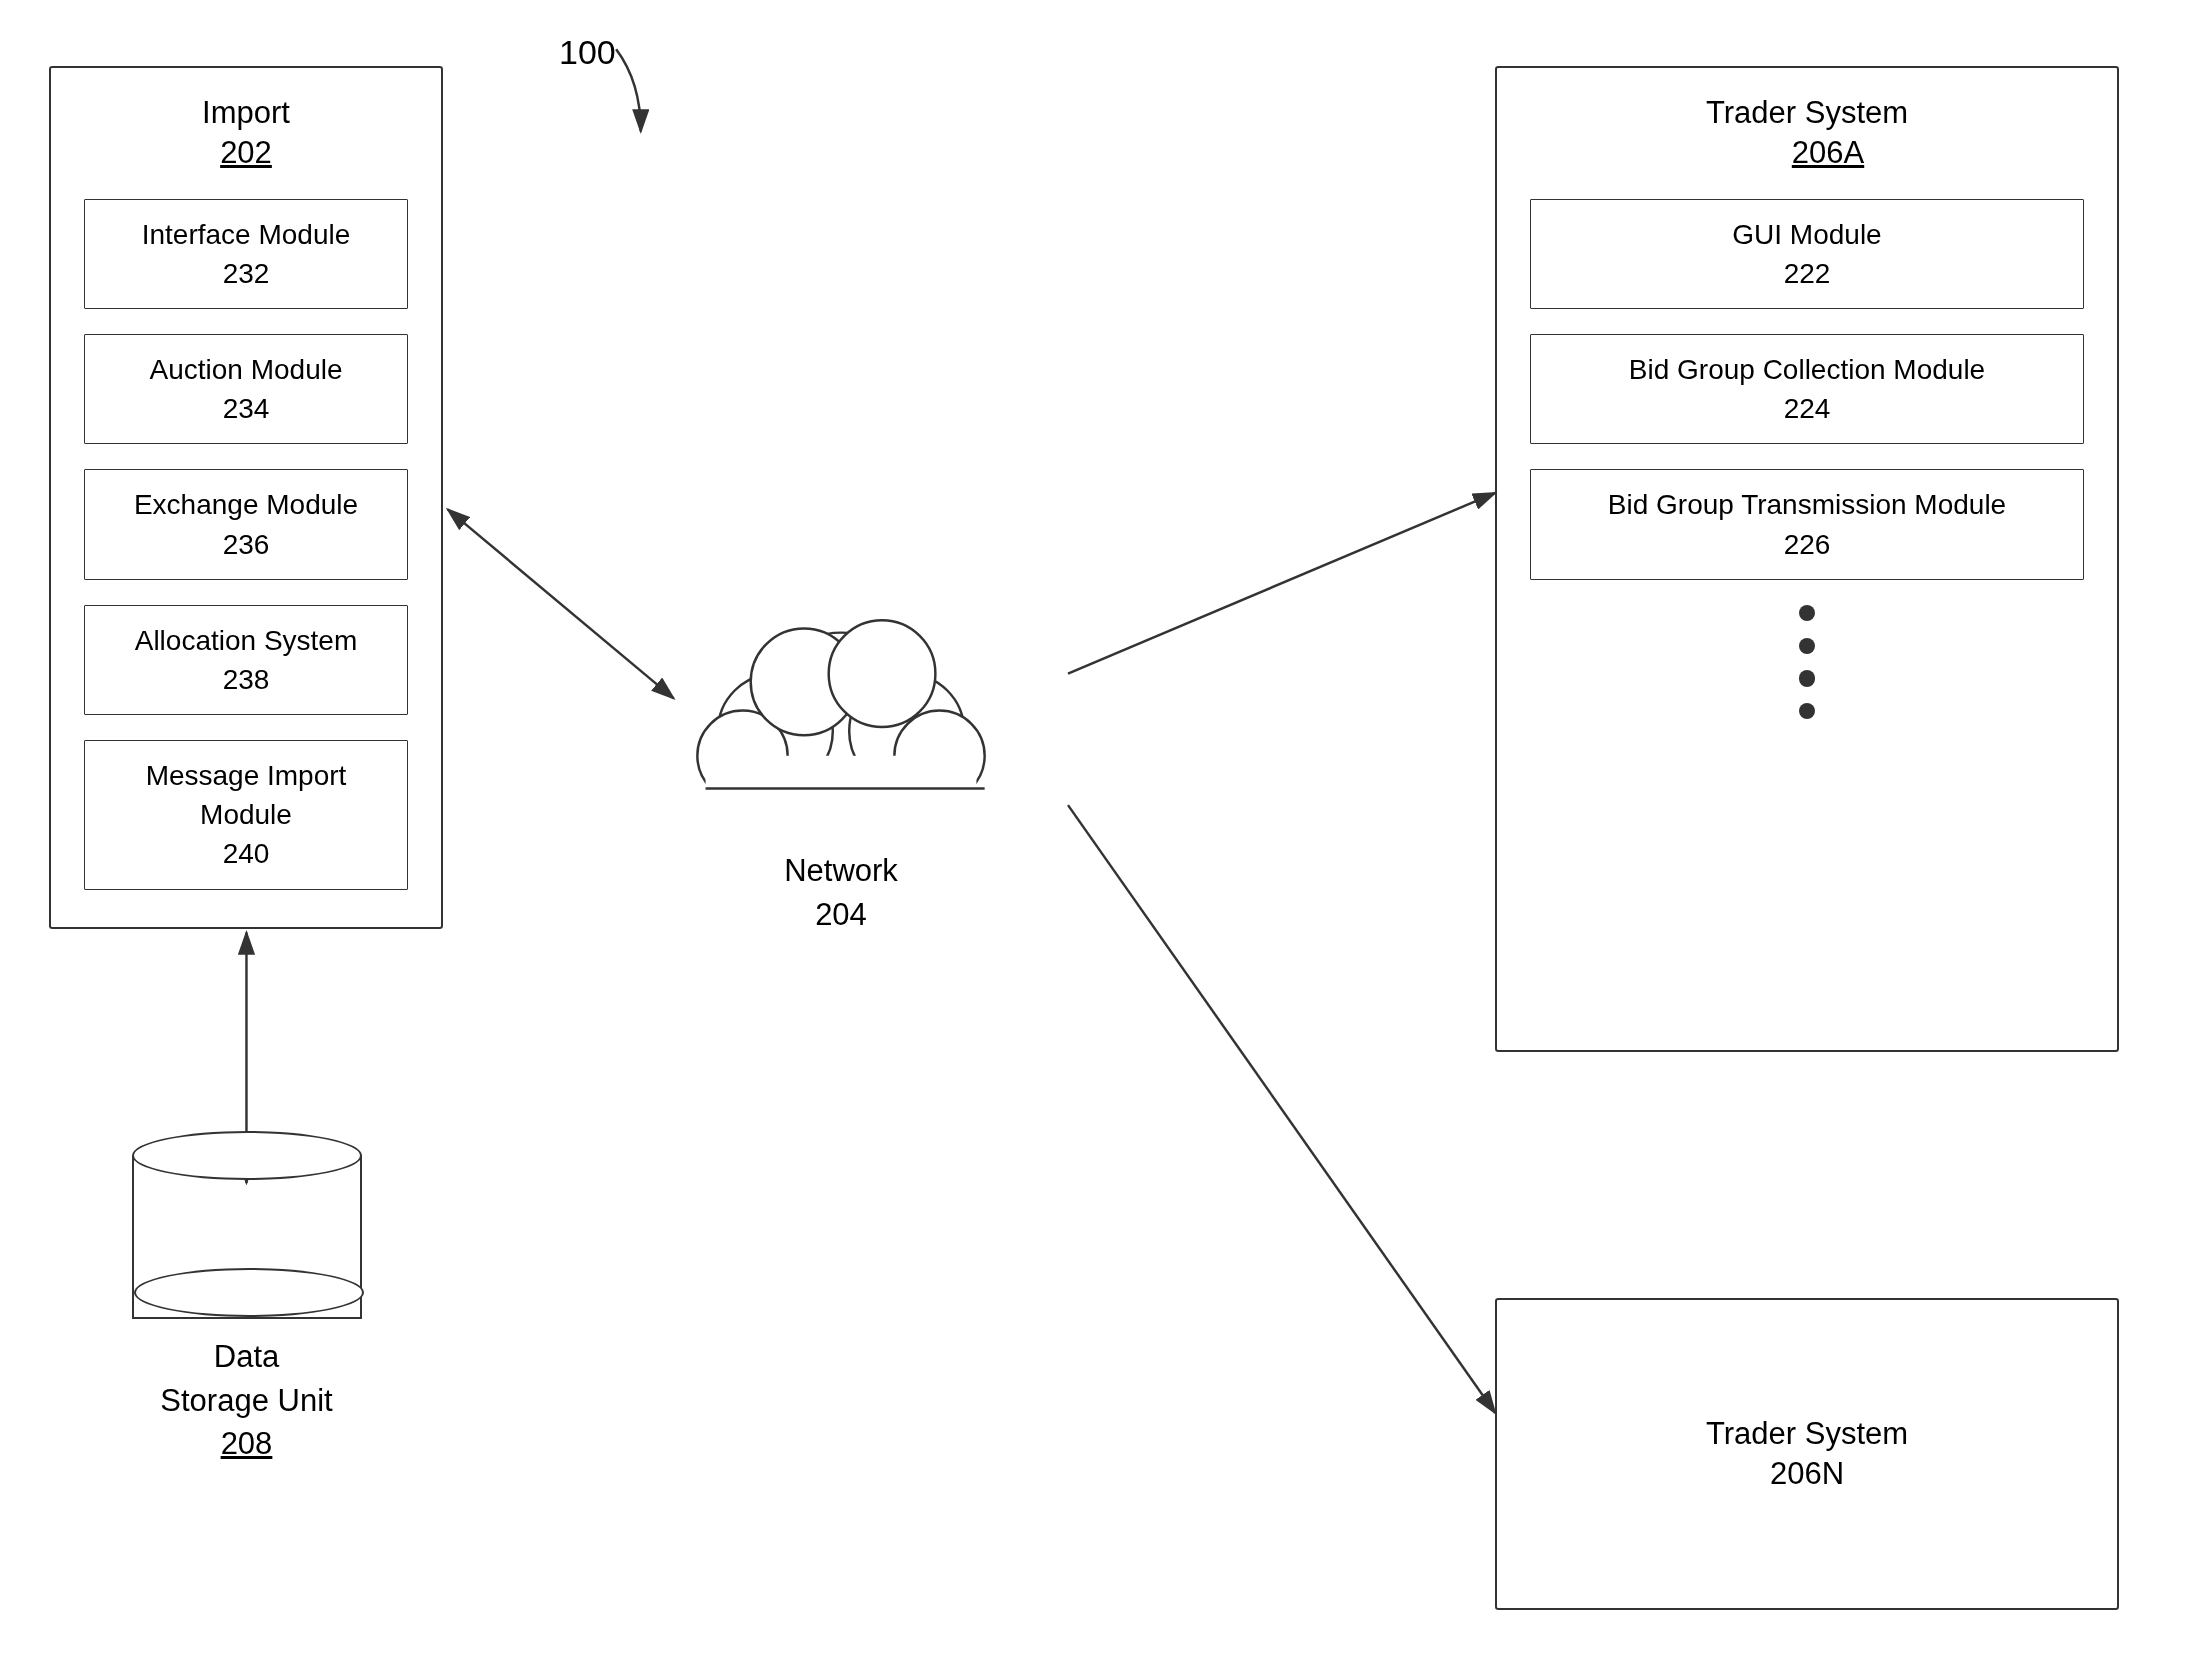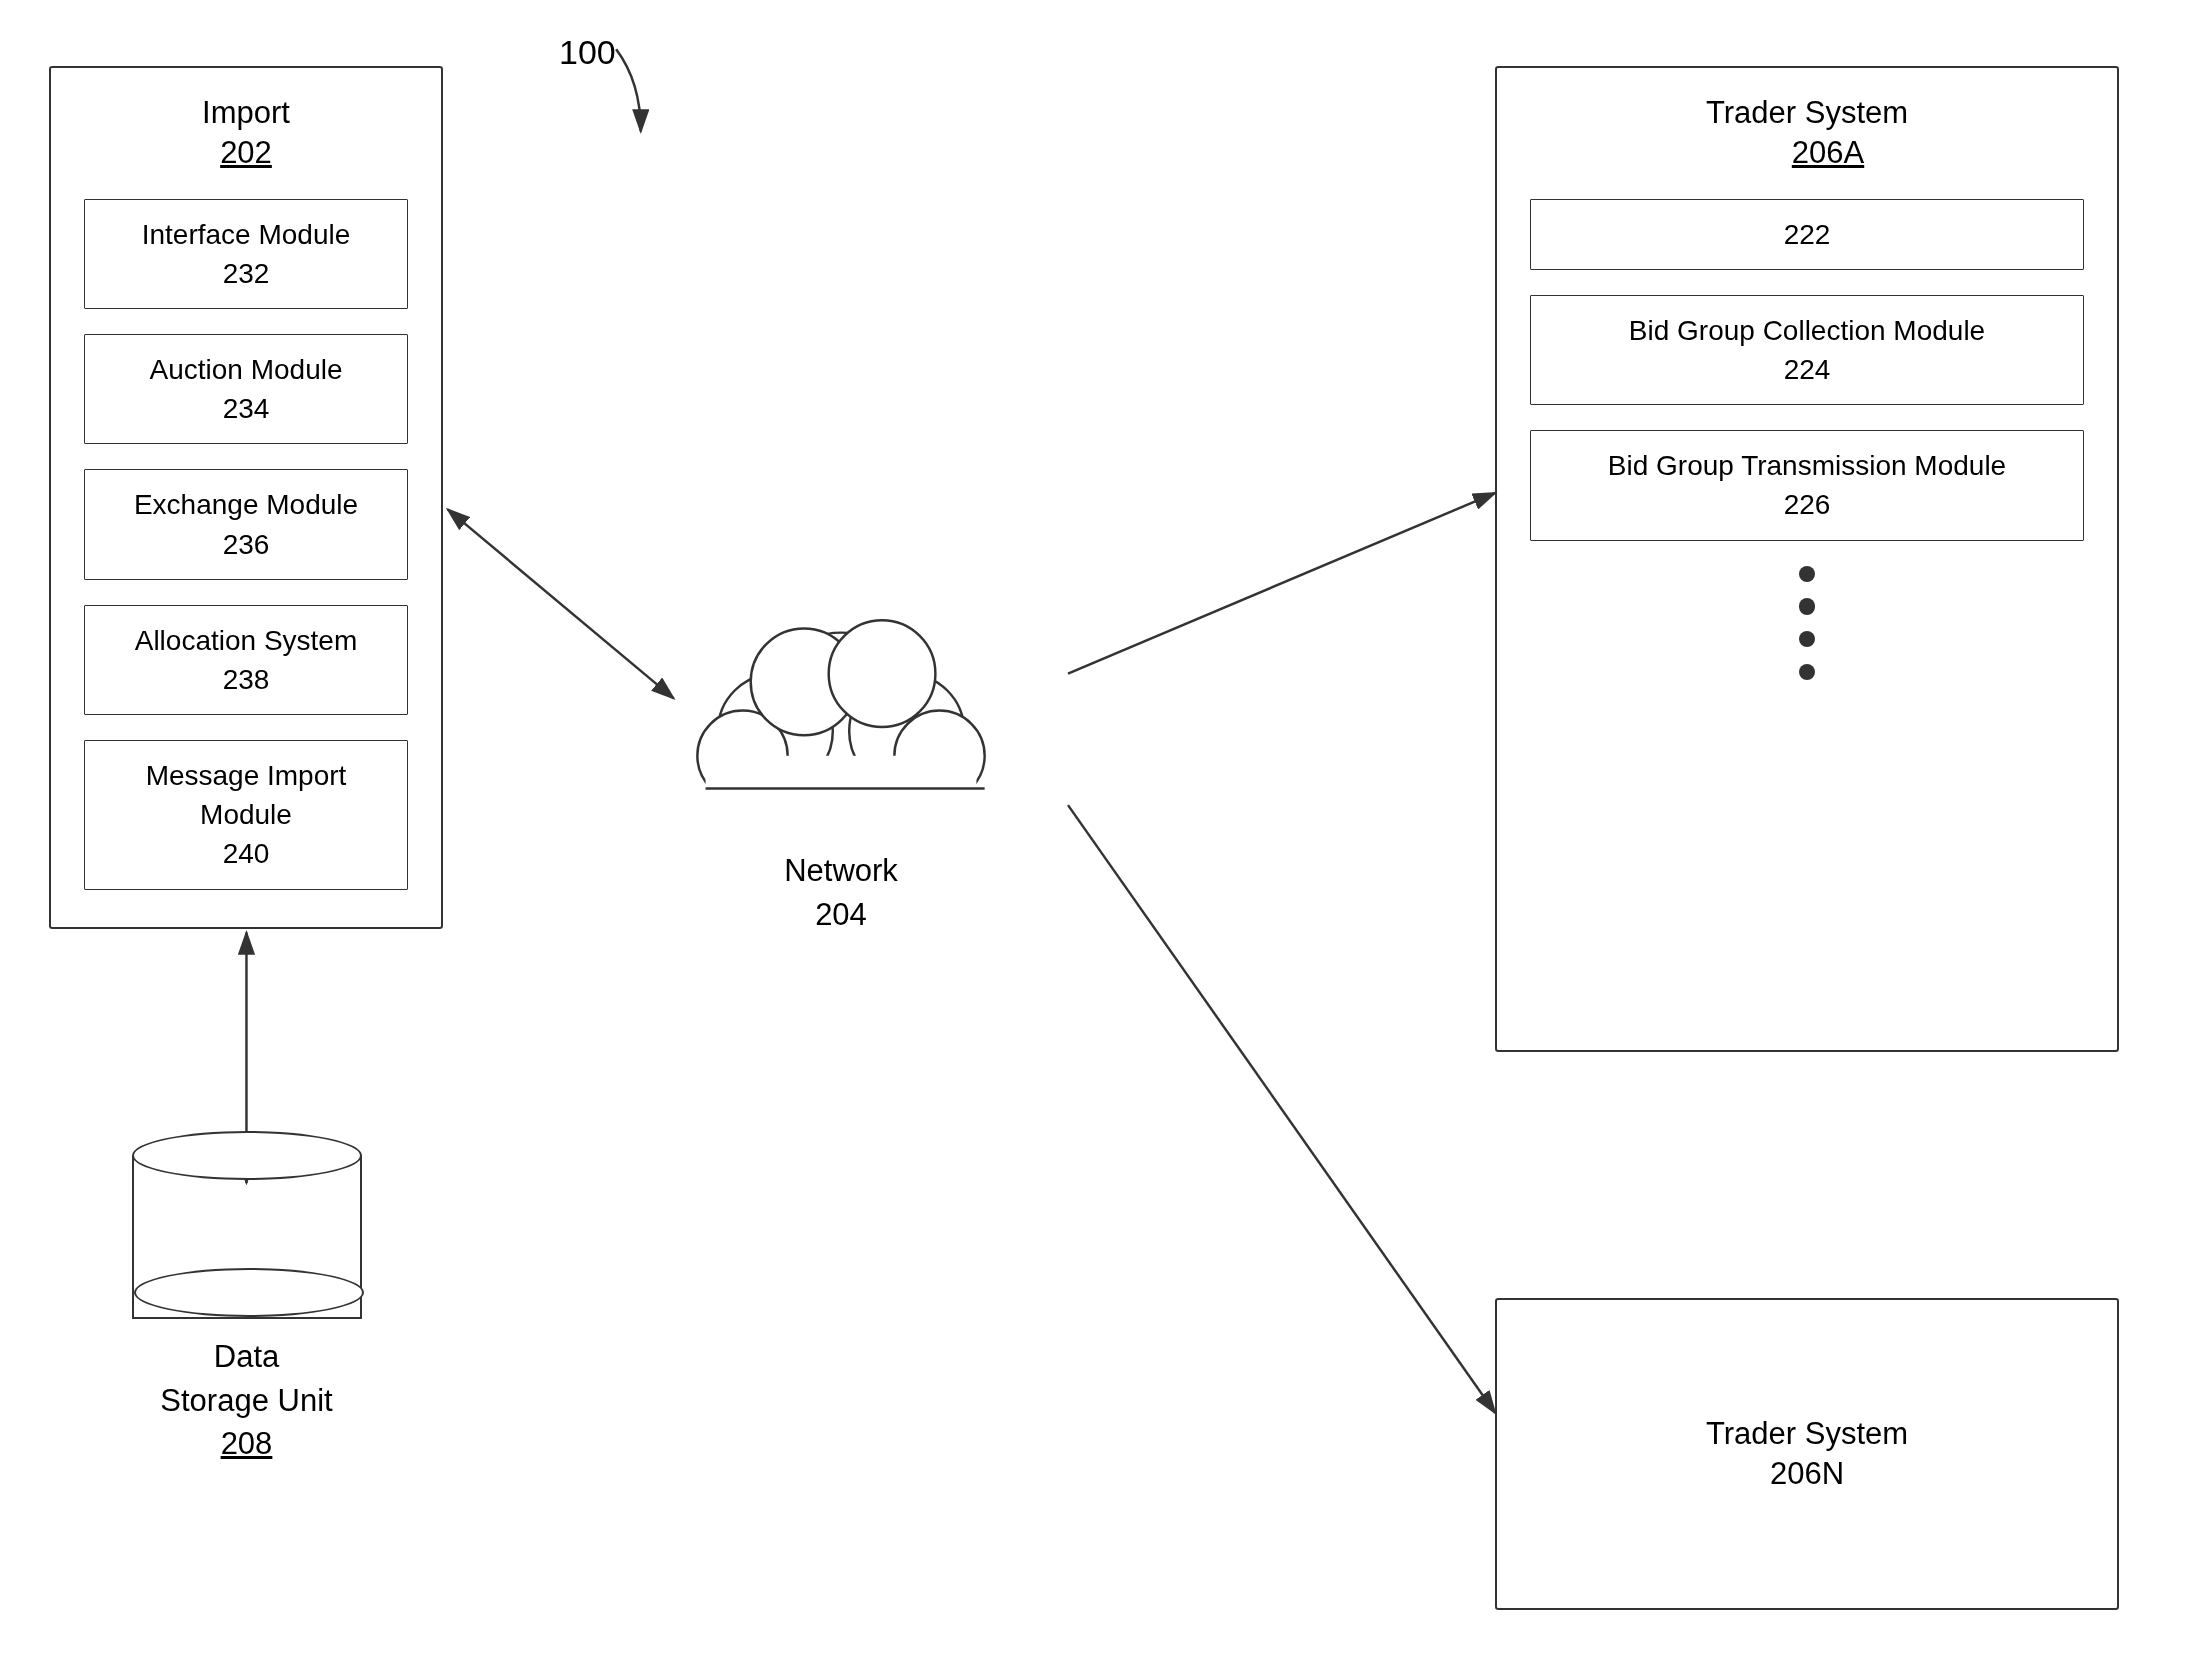--- a/index.html
+++ b/index.html
@@ -273,20 +273,21 @@
       <div>204</div>
     </div>
   </div>
 
   <div class="trader-a-box">
     <div class="trader-title">
       <div>Trader System</div>
       <div class="underline">206A</div>
     </div>
     <div class="module-box">
+      <div>GUI Module</div>
       <div>222</div>
     </div>
     <div class="module-box">
       <div>Bid Group Collection Module</div>
       <div>224</div>
     </div>
     <div class="module-box">
       <div>Bid Group Transmission Module</div>
       <div>226</div>
     </div>

